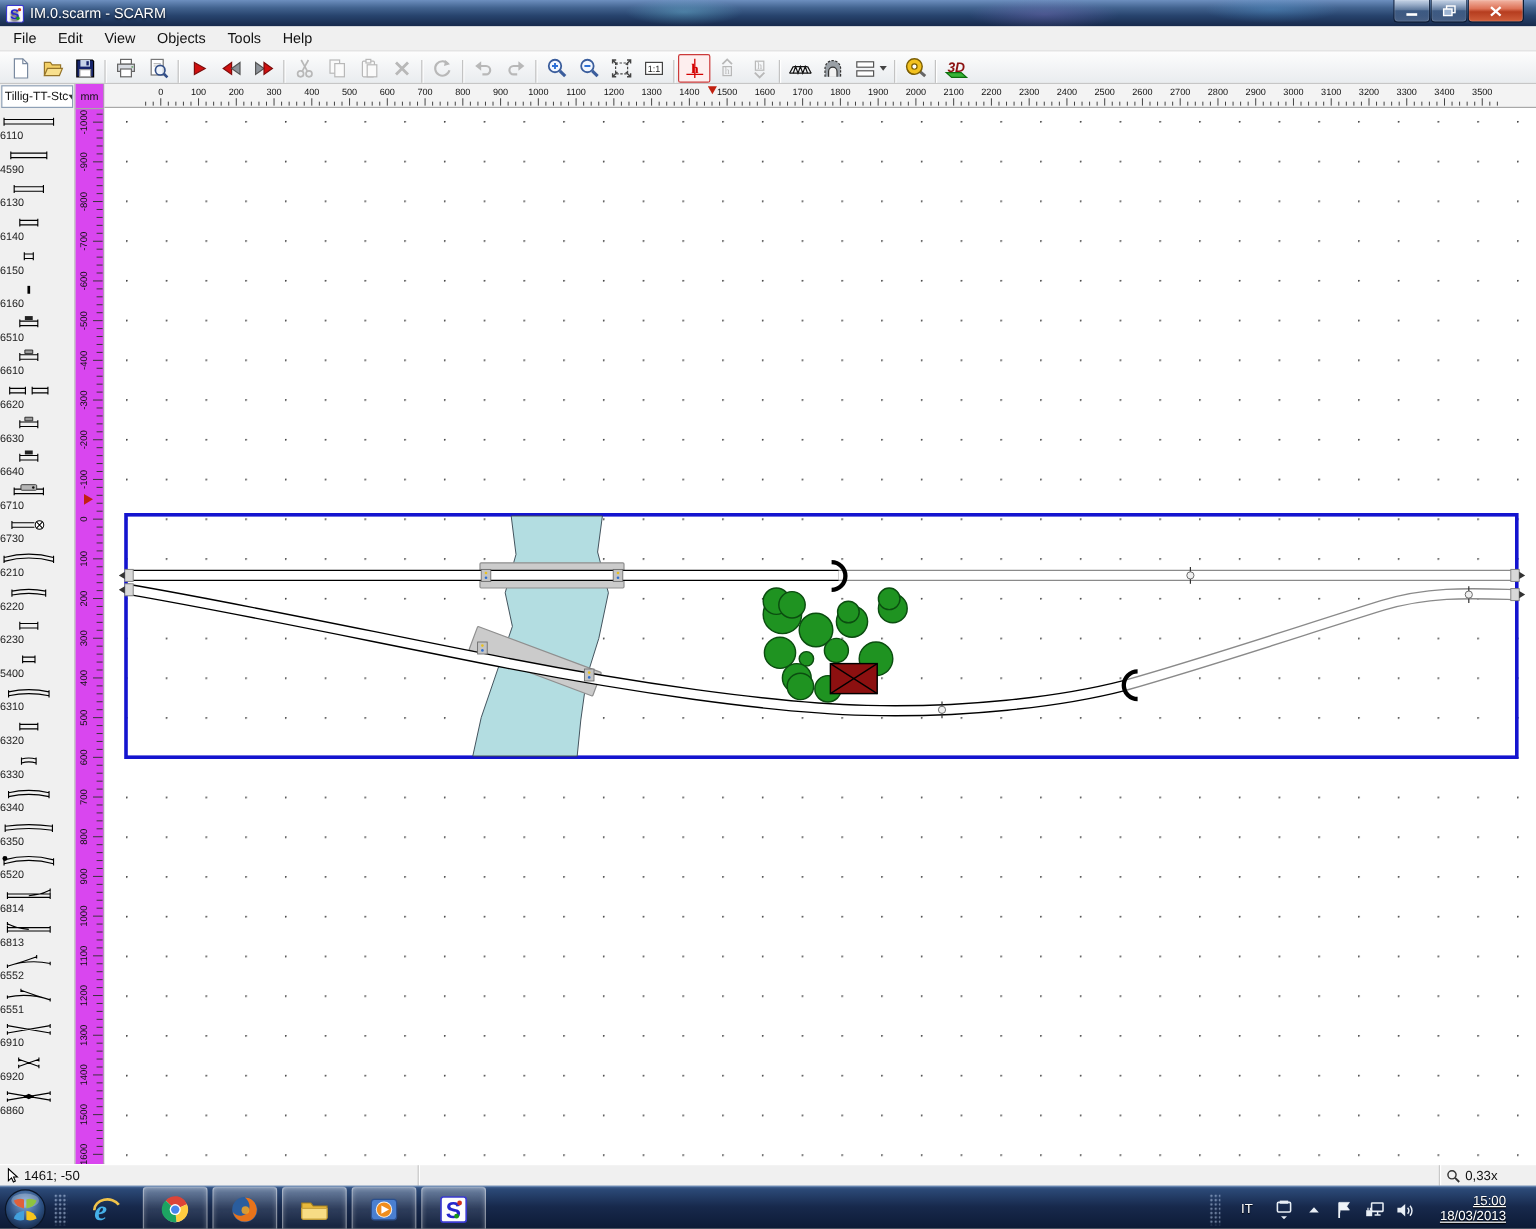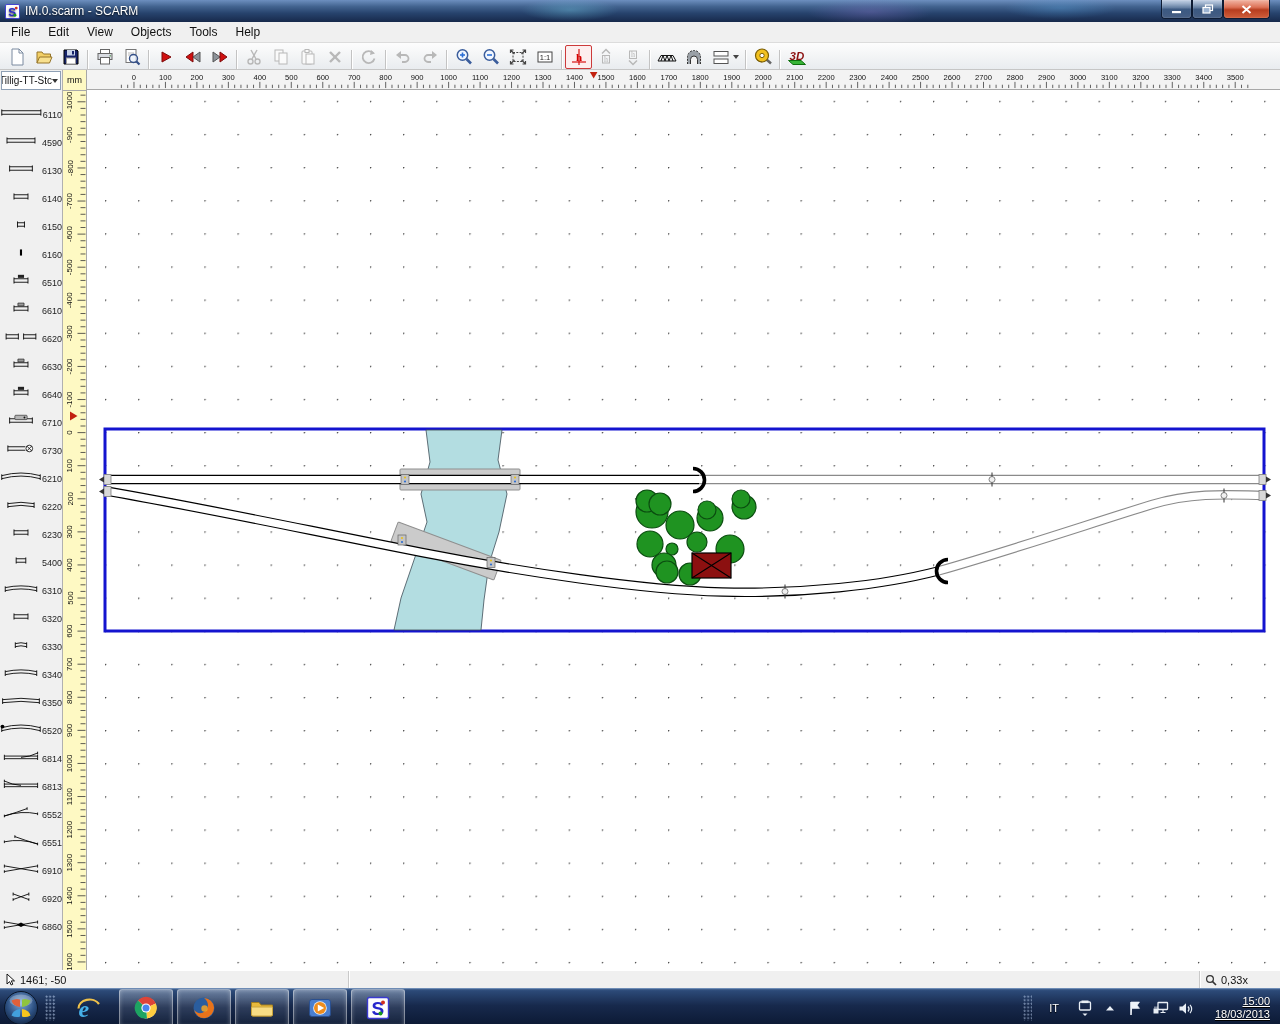--- a/index.html
+++ b/index.html
@@ -29,27 +29,27 @@
     display:flex;align-items:flex-end;padding-left:3px;}
   .tb-btn{width:25px;height:22px;display:flex;align-items:center;justify-content:center;border:1px solid transparent;border-radius:2px;}
   .tb-btn.active{border:1px solid #cc3a3a;background:#fdeeee;}
   .tb-btn .dd-caret{width:0;height:0;border-left:3.5px solid transparent;border-right:3.5px solid transparent;
     border-top:4px solid #444;margin-left:2px;}
   .tb-sep{width:1px;height:19px;background:#c3c3c3;box-shadow:1px 0 0 #fff;margin:0 3px;}
   
   .workspace{display:flex;height:900px;}
   .sidebar{width:62px;background:#f0f0f0;border-right:1px solid #b0b0b0;display:flex;flex-direction:column;}
   .lib-select{height:17px;margin:1px;background:#fff;border:1px solid #8ea0b5;display:flex;align-items:center;
-    font-size:10px;color:#111;padding-left:2px;white-space:nowrap;overflow:hidden;justify-content:flex-end;}
+    font-size:10px;color:#111;padding-left:2px;white-space:nowrap;overflow:hidden;}
   .lib-caret{margin-left:auto;flex:0 0 auto;width:0;height:0;border-left:3.5px solid transparent;
     border-right:3.5px solid transparent;border-top:4px solid #333;margin-right:2px;}
   .parts{flex:1;overflow:hidden;padding-top:1px;}
-  .part{height:28px;display:flex;flex-direction:row;align-items:flex-end;justify-content:center;}
+  .part{height:28px;display:flex;flex-direction:column;align-items:flex-start;justify-content:center;}
   .part-label{font-size:9px;color:#222;line-height:9px;}
-  .rulcol{width:23px;background:#fef9c3;border-right:1px solid #a8a8a8;display:flex;flex-direction:column;}
+  .rulcol{width:23px;background:#d946ef;border-right:1px solid #a8a8a8;display:flex;flex-direction:column;}
   .corner{height:20px;border-bottom:1px solid #a8a8a8;display:flex;align-items:center;justify-content:center;
     font-size:9px;color:#111;}
   .canvascol{flex:1;display:flex;flex-direction:column;min-width:0;}
   #hruler{display:block;background:#f3f3f3;border-bottom:1px solid #a8a8a8;}
   .drawing{flex:1;background:#fff;}
   #plan{display:block;}
   
   .statusbar{height:17px;background:#f0f0f0;border-top:1px solid #ffffff;box-shadow:0 -1px 0 #bdbdbd;
     display:flex;align-items:stretch;font-size:11px;color:#111;}
   .sb-panel{display:flex;align-items:center;gap:4px;padding:0 5px;border-right:1px solid #c9c9c9;
@@ -60,21 +60,21 @@
   
   .taskbar{height:39px;display:flex;align-items:center;position:relative;
     background:linear-gradient(180deg,#51719e 0%,#2c4a78 7%,#17294c 45%,#0b1832 100%);
     box-shadow:inset 0 1px 0 #6e8cb5;}
   .start-orb{width:42px;height:39px;display:flex;align-items:center;justify-content:center;}
   .task-grip{width:11px;height:26px;margin:0 3px;opacity:.6;
     background:radial-gradient(circle at 1.5px 1.5px, rgba(205,225,255,.85) .8px, transparent 1.3px) 0 0/3.6px 3.6px;}
   .task-btn{width:52px;height:36px;margin:0 2px;display:flex;align-items:center;justify-content:center;border-radius:3px;border:1px solid transparent;}
   .task-btn.open{background:linear-gradient(180deg,rgba(255,255,255,.30),rgba(255,255,255,.10) 50%,rgba(255,255,255,.03));
     border:1px solid rgba(255,255,255,.45);box-shadow:inset 0 0 4px rgba(255,255,255,.30);}
-  .tray{margin-left:auto;display:flex;align-items:center;gap:17px;padding-right:10px;color:#fff;}
+  .tray{margin-left:auto;display:flex;align-items:center;gap:17px;padding-right:25px;color:#fff;}
   .tray-grip{width:9px;height:26px;opacity:.55;
     background:radial-gradient(circle at 1.5px 1.5px, rgba(205,225,255,.85) .8px, transparent 1.3px) 0 0/3.6px 3.6px;}
   .tray-text{font-size:11px;text-shadow:0 1px 1px #000;}
   .clock{font-size:11px;line-height:13px;text-align:right;text-shadow:0 1px 1px #000;margin-left:4px;text-decoration:underline;}
 </style>
 </head>
 <body>
 
 <div class="screen">
 

